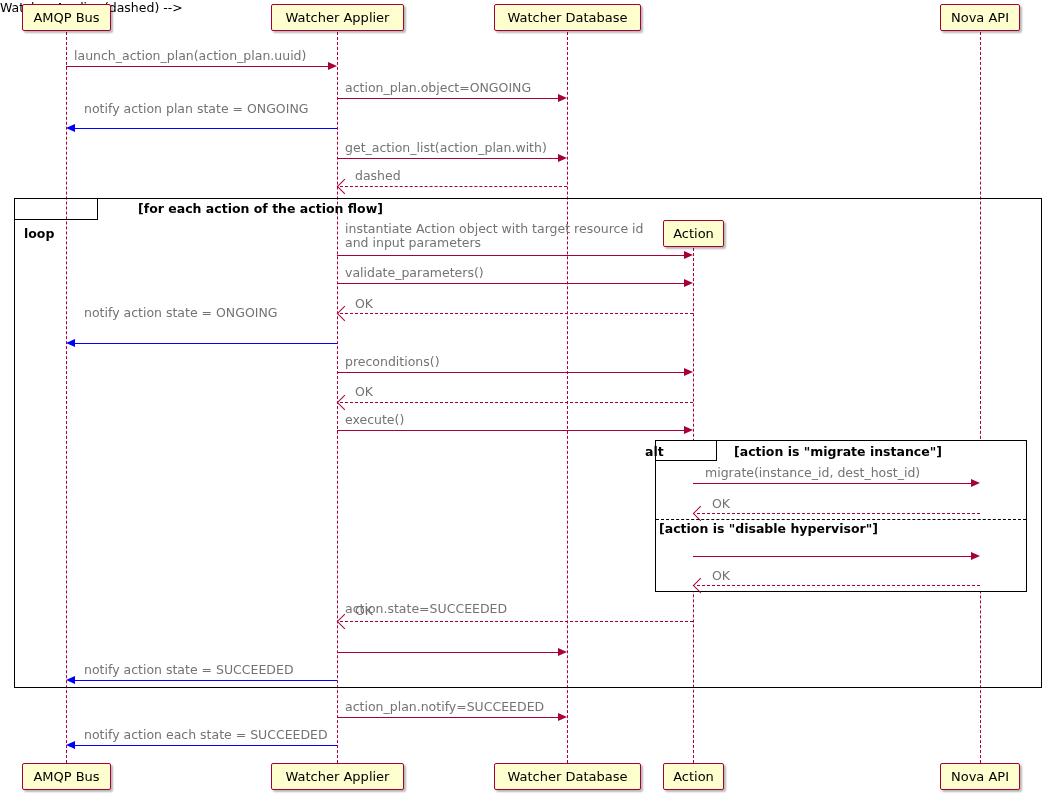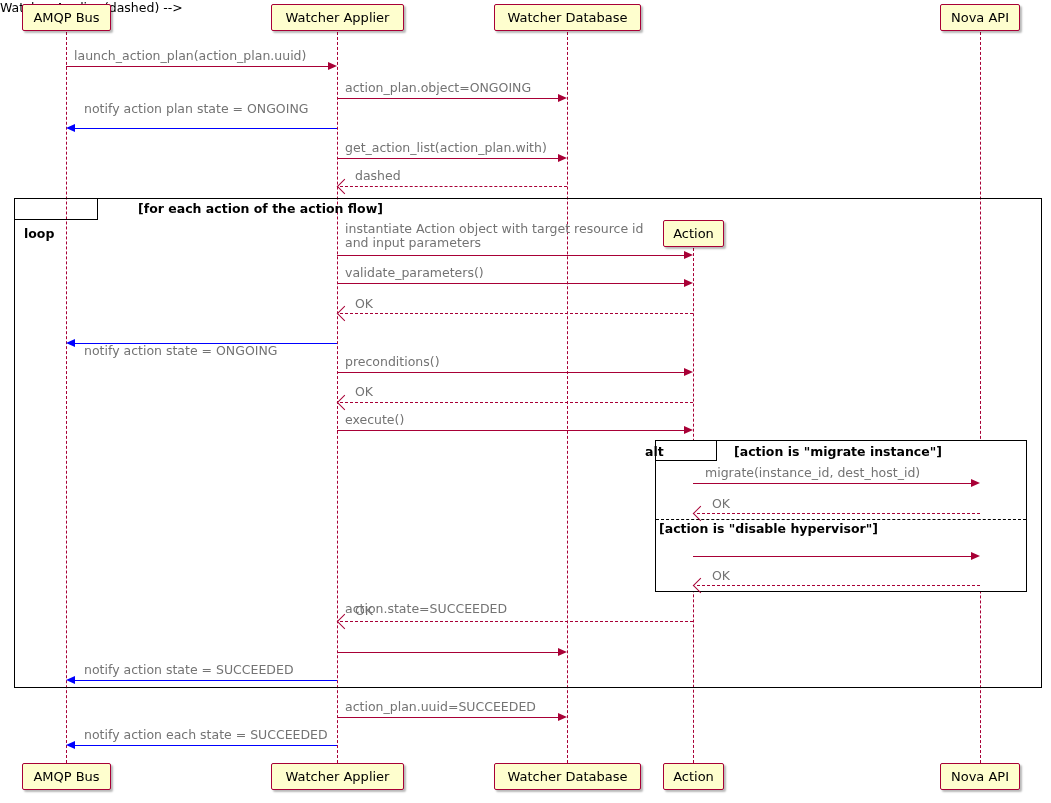--- a/index.html
+++ b/index.html
@@ -191,21 +191,21 @@
   <div class="msg-label" style="left:345px; top:266px;">validate_parameters()</div>
   <div class="msg-line" style="left:337px; top:283px; width:348px;"></div>
   <div class="arrow-r" style="left:684px; top:278.5px;"></div>
 
   
   <div class="msg-label" style="left:355px; top:297px;">OK</div>
   <div class="msg-line dashed" style="left:340px; top:313px; width:353px;"></div>
   <div class="arrow-open-l" style="left:339px; top:308px;"></div>
 
   
-  <div class="msg-label" style="left:84px; top:344px;text-align:center;">notify action state = ONGOING</div>
+  <div class="msg-label" style="left:84px; top:306px;text-align:center;">notify action state = ONGOING</div>
   <div class="msg-line blue" style="left:75px; top:343px; width:262px;"></div>
   <div class="arrow-l blue" style="left:66px; top:338.5px;"></div>
 
   
   <div class="msg-label" style="left:345px; top:355px;">preconditions()</div>
   <div class="msg-line" style="left:337px; top:372px; width:348px;"></div>
   <div class="arrow-r" style="left:684px; top:367.5px;"></div>
 
   
   <div class="msg-label" style="left:355px; top:385px;">OK</div>
@@ -245,21 +245,21 @@
   <div class="msg-label" style="left:345px; top:602px;">action.state=SUCCEEDED</div>
   <div class="msg-line" style="left:337px; top:652px; width:222px;"></div>
   <div class="arrow-r" style="left:558px; top:647.5px;"></div>
 
   
   <div class="msg-label" style="left:84px; top:663px;">notify action state = SUCCEEDED</div>
   <div class="msg-line blue" style="left:75px; top:680px; width:262px;"></div>
   <div class="arrow-l blue" style="left:66px; top:675.5px;"></div>
 
   
-  <div class="msg-label" style="left:345px; top:700px;">action_plan.uuid=SUCCEEDED</div>
+  <div class="msg-label" style="left:345px; top:700px;">action_plan.notify=SUCCEEDED</div>
   <div class="msg-line" style="left:337px; top:717px; width:222px;"></div>
   <div class="arrow-r" style="left:558px; top:712.5px;"></div>
 
   
   <div class="msg-label" style="left:84px; top:728px;">notify action each state = SUCCEEDED</div>
   <div class="msg-line blue" style="left:75px; top:745px; width:262px;"></div>
   <div class="arrow-l blue" style="left:66px; top:740.5px;"></div>
 
 </div>
 

